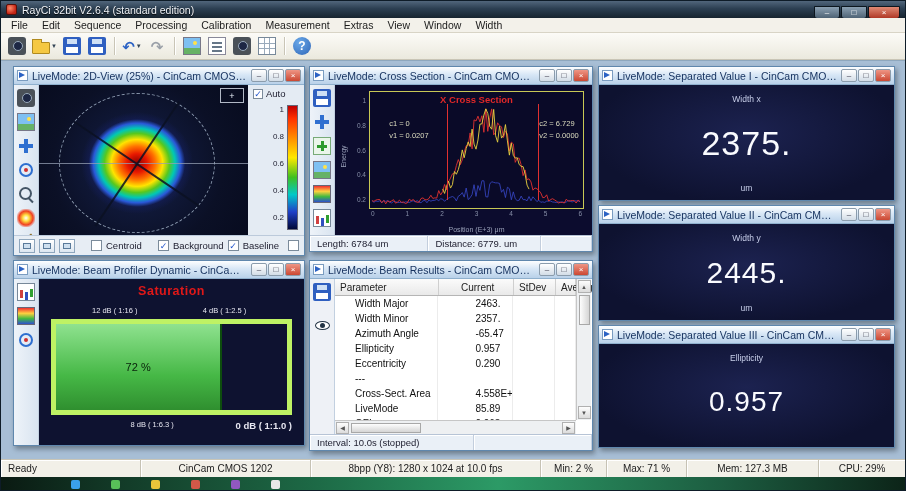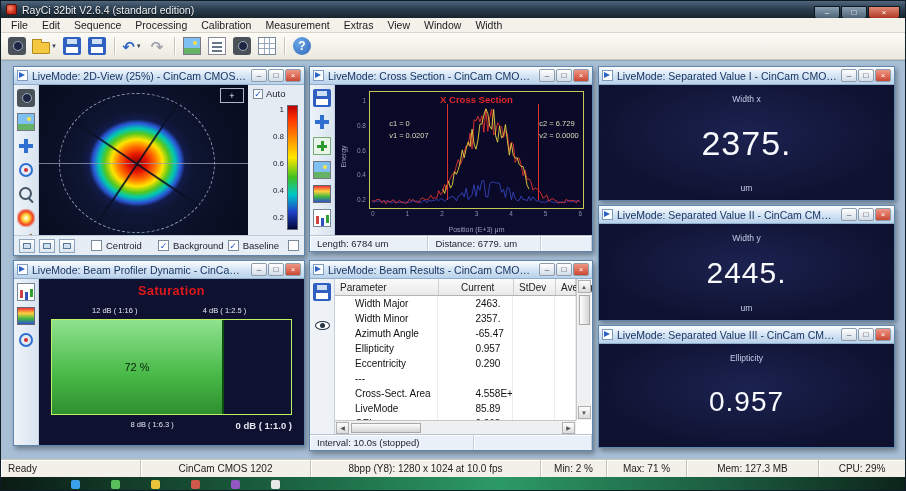--- a/index.html
+++ b/index.html
@@ -152,21 +152,21 @@
   .sepvalue.v2 { font-size:30px; } .sepvalue.v3 { font-size:28px; }
 
   
   .dynbody { background:#0e1230; }
   .dyncontent { position:absolute; left:25px; right:0; top:0; bottom:0; }
   .satur { position:absolute; left:0; right:0; top:5px; text-align:center; color:#e01818; font-weight:bold; font-size:12.5px; letter-spacing:.5px; }
   .dynplot { position:absolute; left:12px; right:12px; top:27px; bottom:14px; }
   .dlab { position:absolute; font-size:7.5px; color:#e6e6f0; white-space:nowrap; }
   .dlab.tl { left:17%; top:0; } .dlab.tr { left:63%; top:0; }
   .dlab.bm { left:33%; bottom:2px; } .dlab.br { right:0; bottom:0; font-size:9.5px; font-weight:bold; }
-  .track { position:absolute; left:0; right:0; top:13px; bottom:16px; border:1px solid #bef264; }
+  .track { position:absolute; left:0; right:0; top:13px; bottom:16px; border:5px solid #bef264; }
   .gbar { height:100%; background:linear-gradient(180deg,#8fe28f,#46b846 60%,#2f8f2f); border-right:2px solid #0d4d0d;
     display:flex; align-items:center; justify-content:center; }
   .gbar span { font-size:11px; color:#08220a; }
 
   
   .resbody { background:#fff; }
   .resstrip { background:#eef1f6; }
   .thead { position:absolute; left:25px; right:16px; top:0; height:17px; display:flex;
     background:linear-gradient(#fbfbfb,#e9e9e9); border-bottom:1px solid #b5b5b5; }
   .hc { display:flex; align-items:center; padding-left:5px; border-right:1px solid #cfcfcf; font-size:10px; color:#222; }

